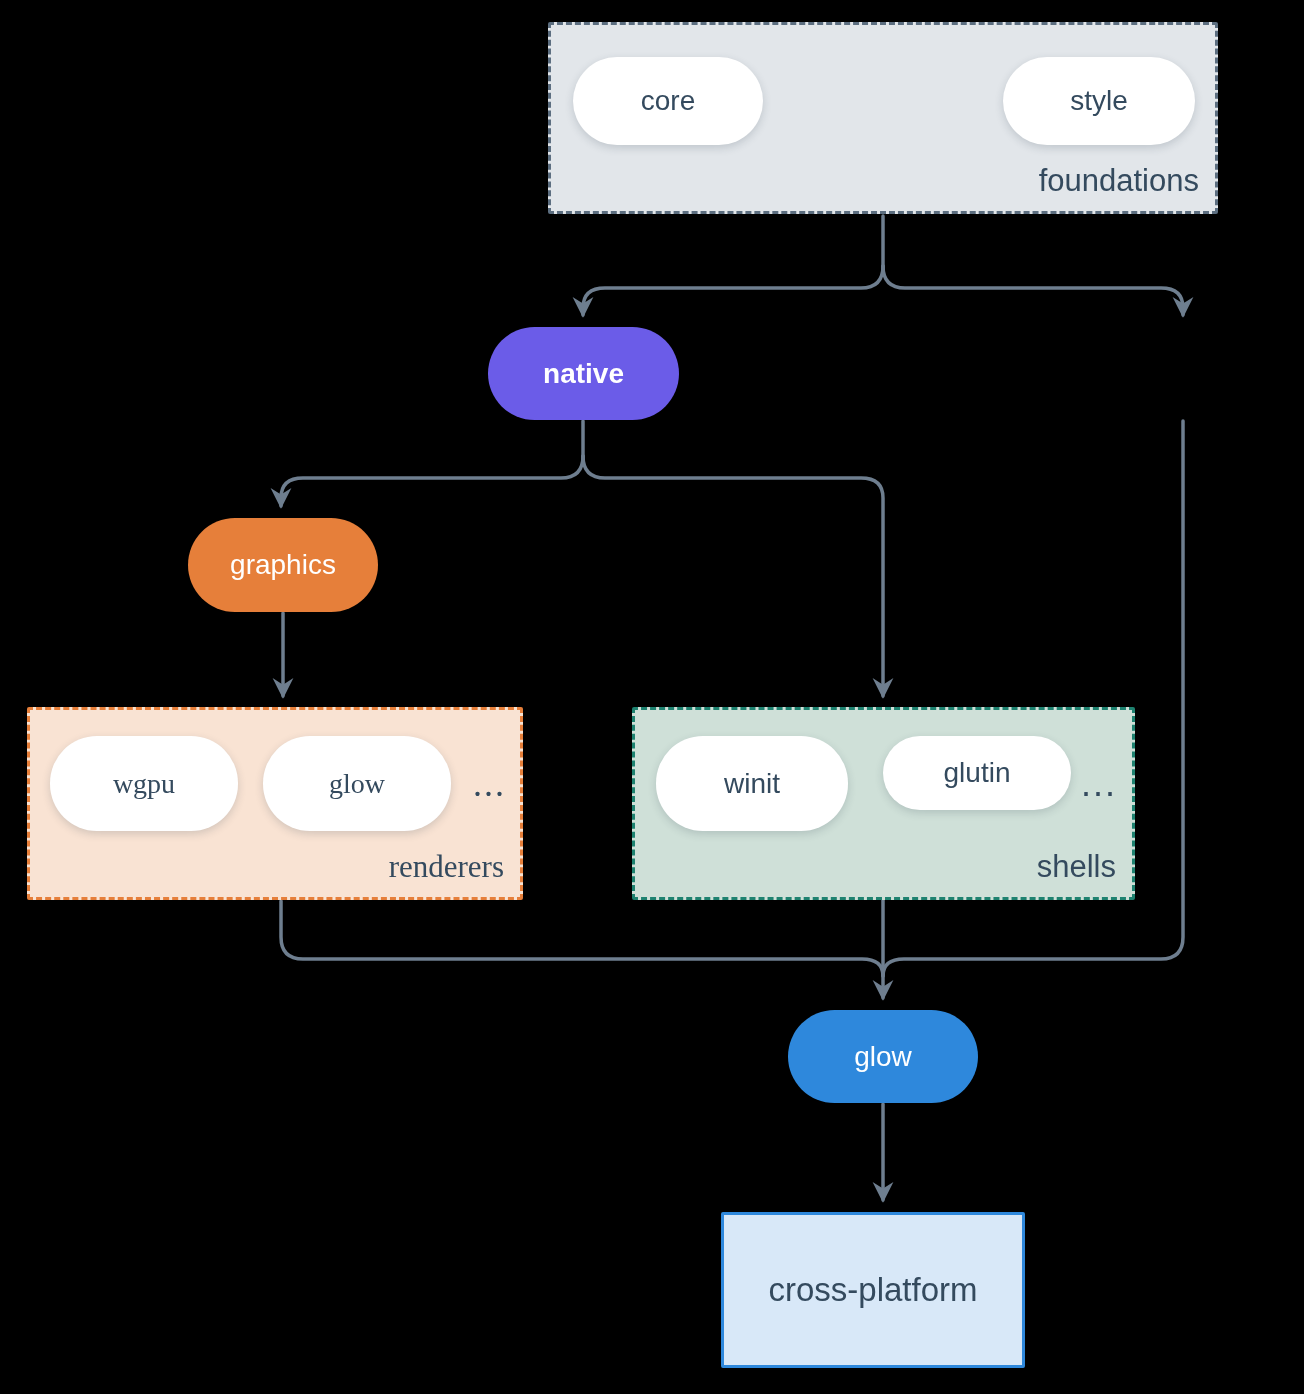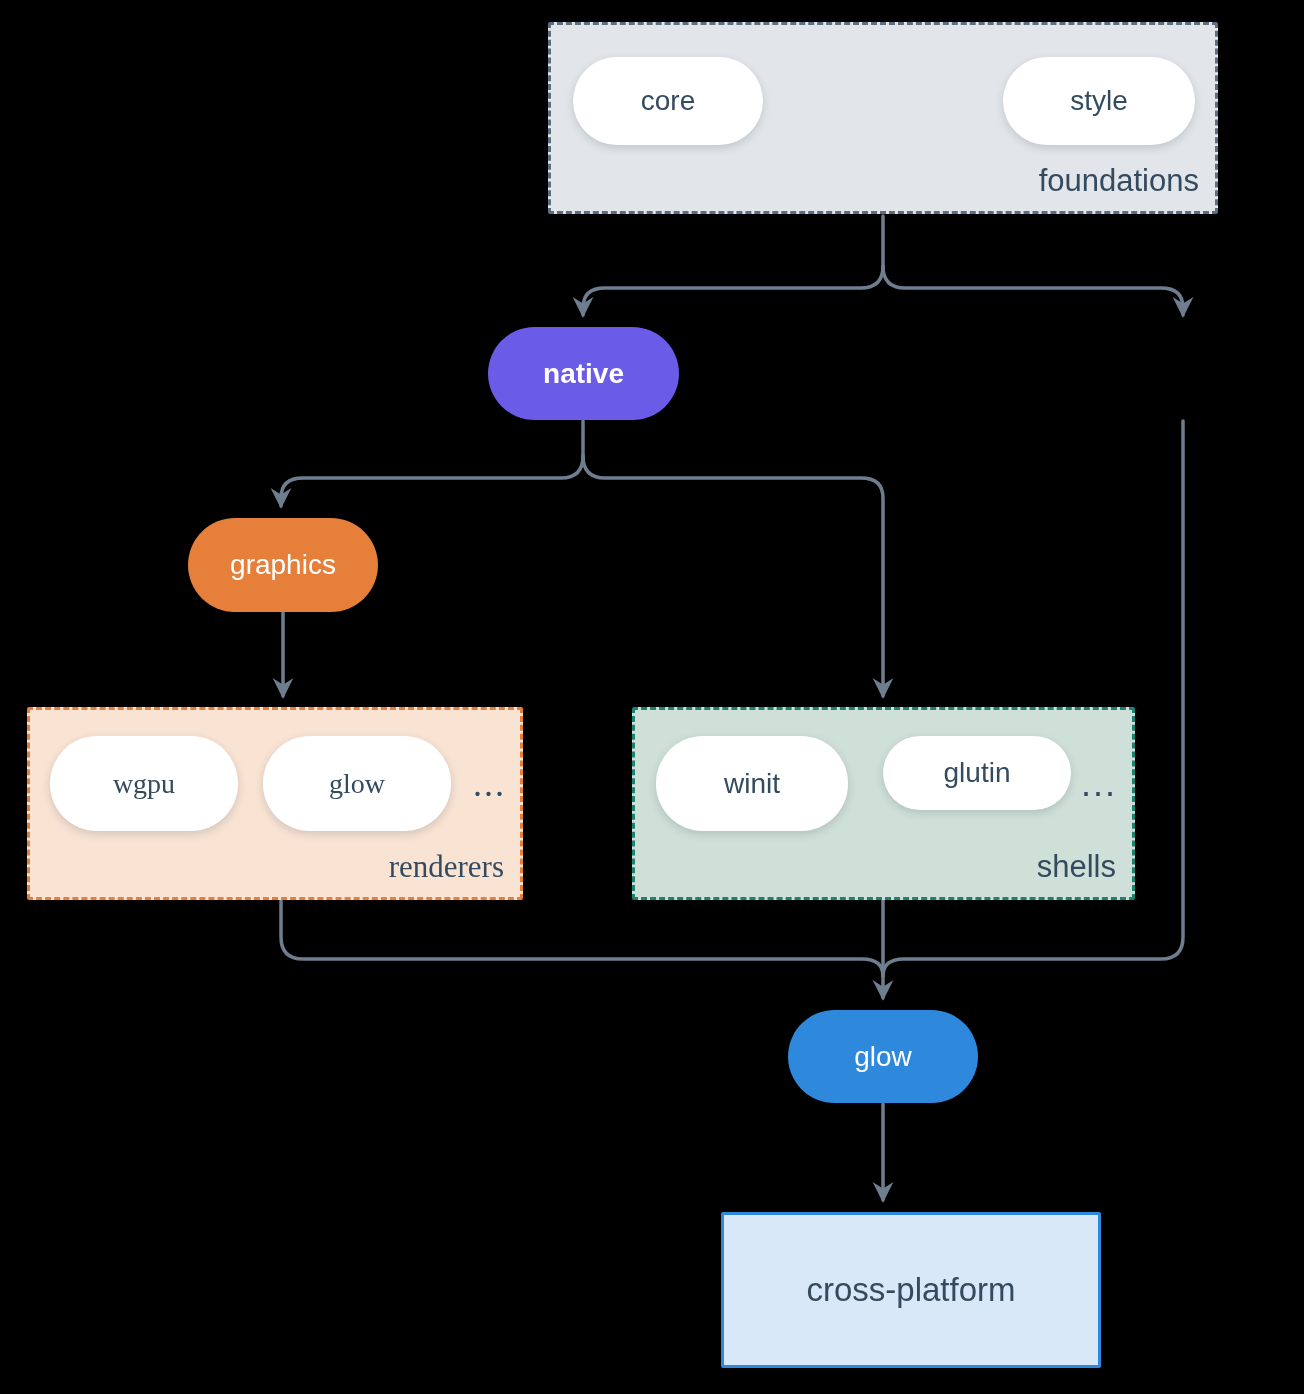--- a/index.html
+++ b/index.html
@@ -78,21 +78,21 @@
     display: flex;
     align-items: center;
     height: 95px;
     top: 26px;
     font-size: 36px;
     letter-spacing: 2px;
     color: var(--dark-text, #344a5e);
   }
   .app-box {
     position: absolute;
-    left: 721px; top: 1212px; width: 380px; height: 156px;
+    left: 721px; top: 1212px; width: 304px; height: 156px;
     box-sizing: border-box;
     background: var(--app-fill, #d8e8f8);
     border: 3px solid var(--app-border, #2e88dc);
     border-radius: 2px;
     display: flex;
     flex-direction: column;
     align-items: center;
     justify-content: center;
     font-size: 33px;
     line-height: 48px;

